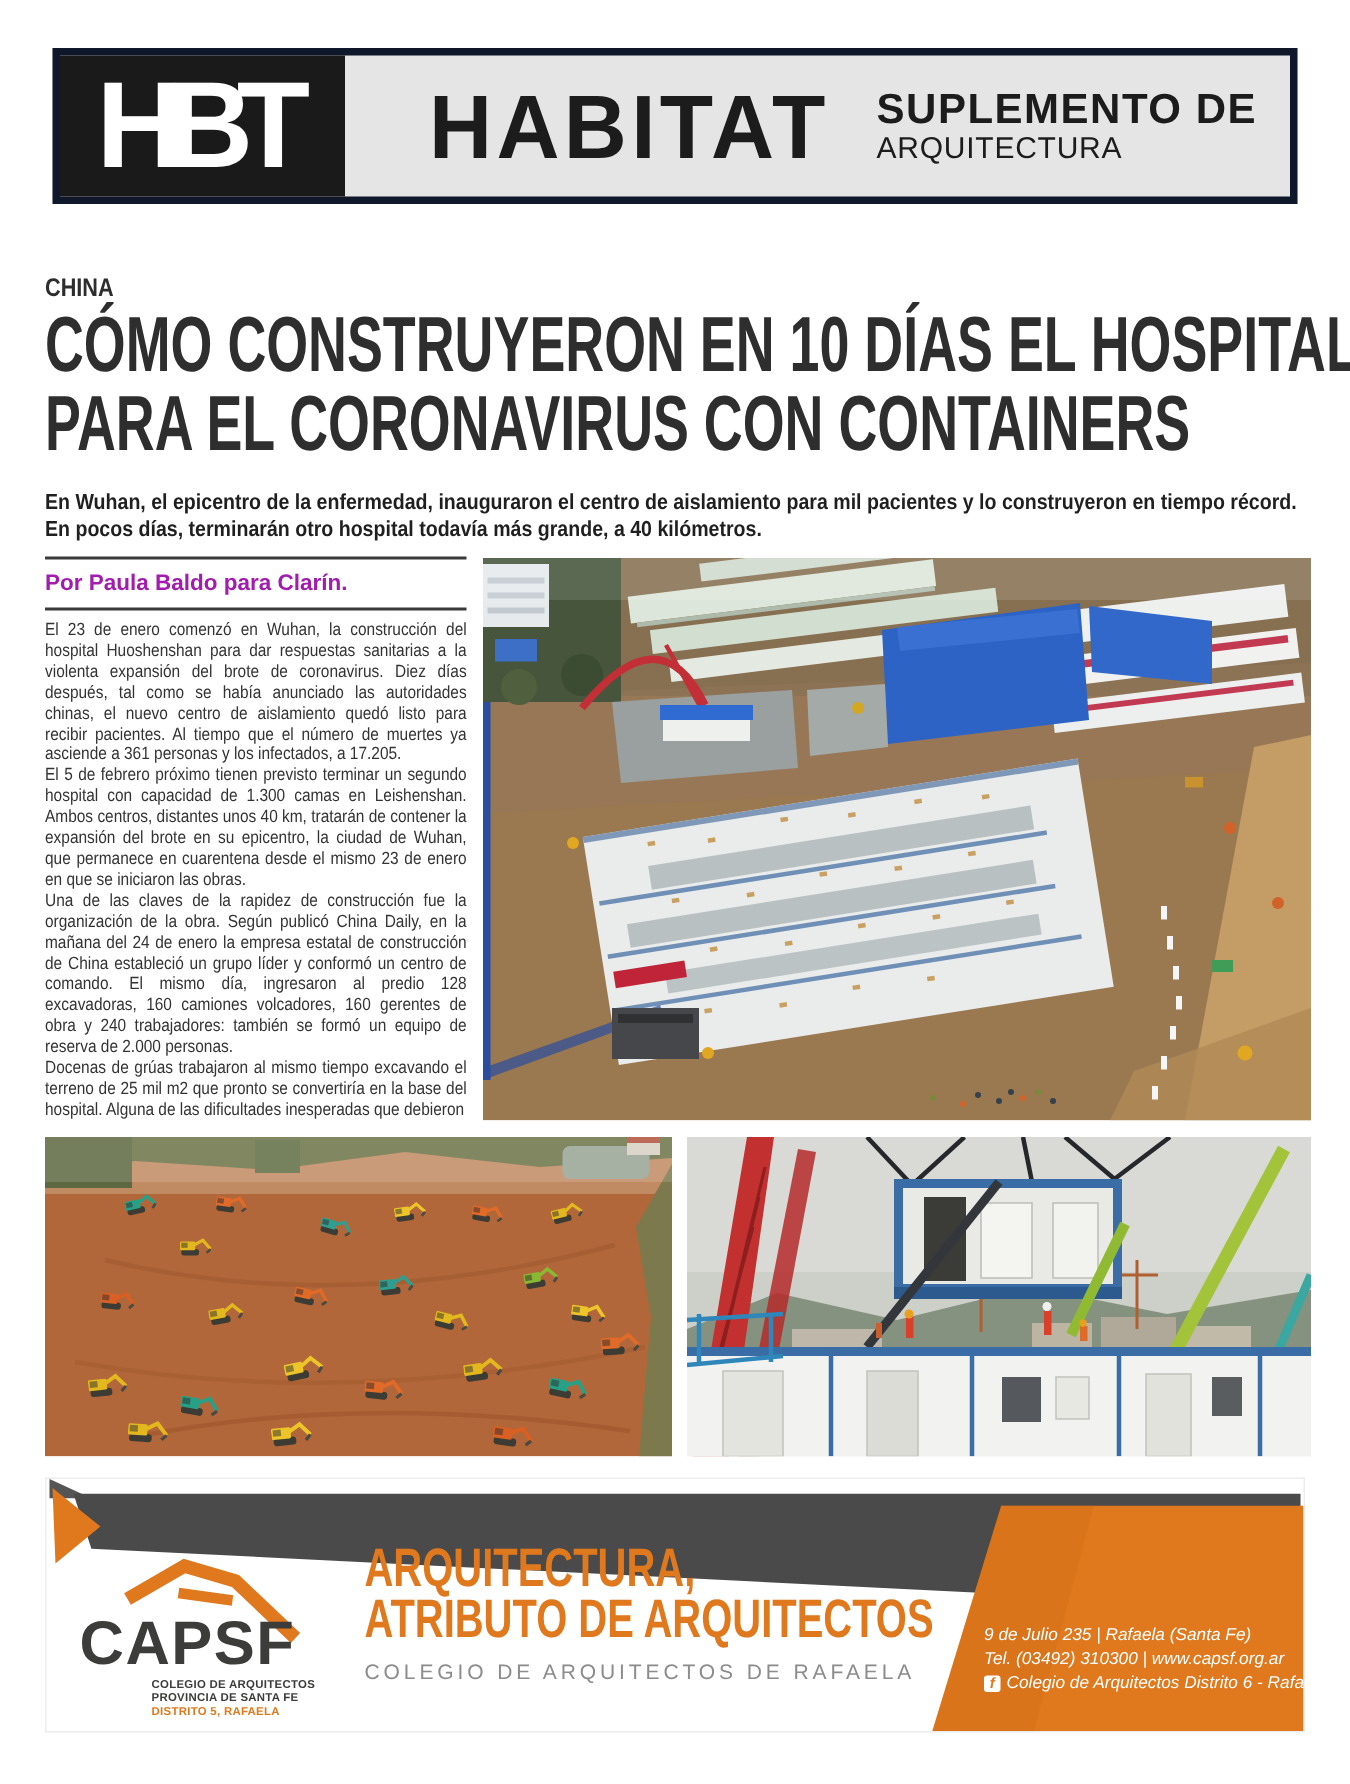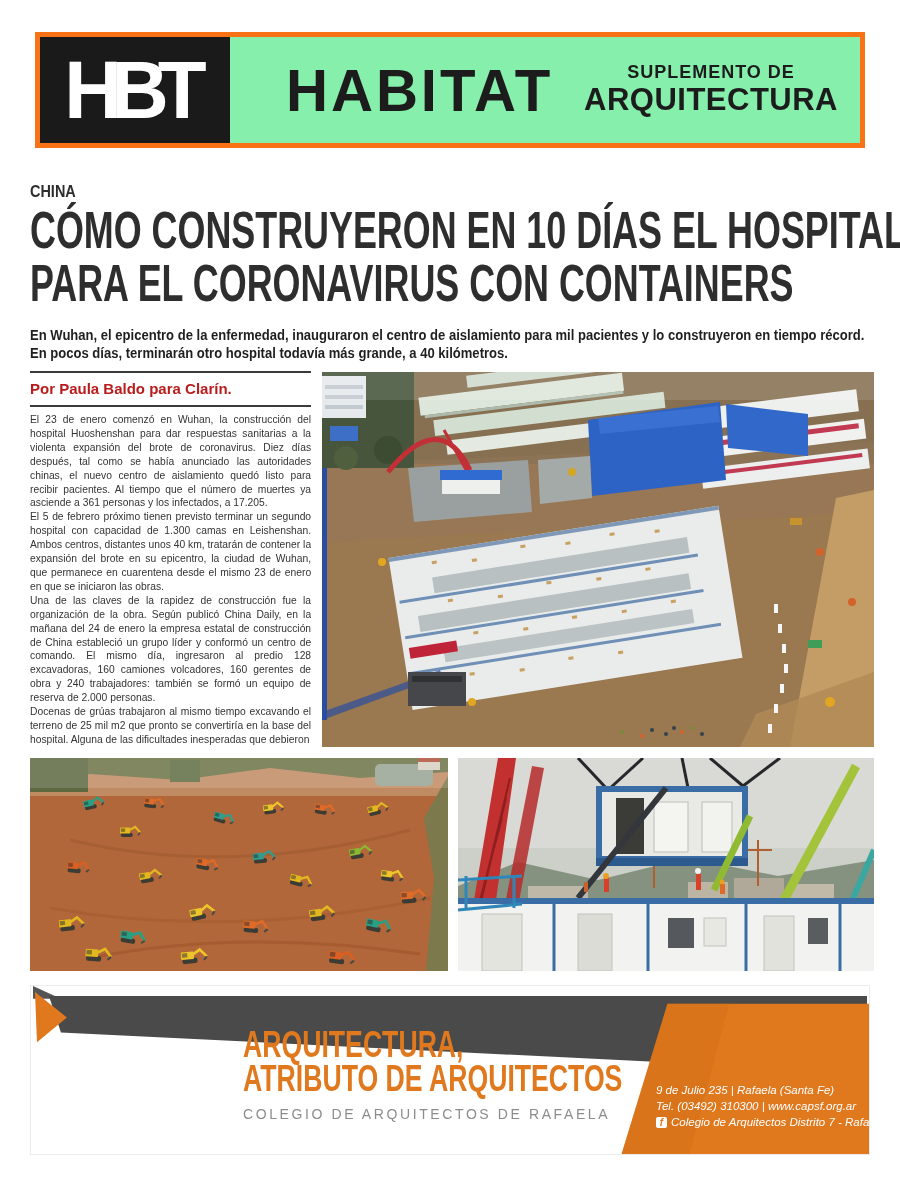--- a/index.html
+++ b/index.html
@@ -3,39 +3,39 @@
 <meta charset="utf-8">
 <style>
   * { margin:0; padding:0; box-sizing:border-box; }
   html,body { background:#fff; }
   .page {
     position:relative; width:900px; height:1189px; background:#fff;
     font-family:"Liberation Sans", sans-serif; overflow:hidden;
   }
   
   .masthead {
-    position:absolute; left:35px; top:32px; width:830px; height:116px;
-    border:5px solid #f97316; display:flex; align-items:stretch; background:#86efac;
+    position:absolute; left:35px; top:32px; width:830px; height:104px;
+    border:5px solid #0f172a; display:flex; align-items:stretch; background:#e5e5e5;
   }
   .hbt-box {
     width:190px; background:#1a1a1a; color:#fff; display:flex;
     align-items:center; justify-content:center; flex:0 0 auto;
   }
   .hbt-box span {
     font-weight:bold; font-size:80px; letter-spacing:-11px;
     transform:scaleY(1.02); padding-right:10px; line-height:1;
   }
   .habitat-title {
     font-weight:bold; font-size:60px; letter-spacing:3px; color:#1c1c1c;
     align-self:center; margin-left:56px; transform:scaleX(0.97); transform-origin:left center;
     white-space:nowrap;
   }
   .supplement { margin-left:auto; margin-right:22px; align-self:center; text-align:left; color:#1c1c1c; }
-  .supplement .s1 { font-weight:bold; font-size:18px; letter-spacing:1px; line-height:1.1;text-align:center; }
-  .supplement .s2 { font-weight:bold; font-size:31px; letter-spacing:0.5px; line-height:1.1; }
+  .supplement .s1 { font-weight:bold; font-size:28px; letter-spacing:1px; line-height:1.1; }
+  .supplement .s2 { font-weight:normal; font-size:20px; letter-spacing:0.5px; line-height:1.1; }
   
   .kicker {
     position:absolute; left:30px; top:182px; font-weight:bold; font-size:17px;
     color:#2d2d2d; transform:scaleX(0.85); transform-origin:left center; letter-spacing:0;
   }
   .headline { position:absolute; left:30px; top:204px; }
   .headline .hl {
     display:block; font-weight:bold; font-size:52px; line-height:53px;
     color:#2e2e2e; transform:scaleX(0.69); transform-origin:left center; white-space:nowrap;
   }
@@ -43,21 +43,21 @@
     position:absolute; left:30px; top:326px; width:935px;
     transform:scaleX(0.9); transform-origin:left top;
     font-weight:bold; font-size:14.5px; line-height:18px; color:#1f1f1f;
   }
   
   .byline-block {
     position:absolute; left:30px; top:371px; width:281px;
     border-top:2px solid #3a3a3a; border-bottom:2px solid #3a3a3a;
     padding:7px 0 8px 0;
   }
-  .byline-block .by { font-weight:bold; font-size:15px; color:#b91c1c; }
+  .byline-block .by { font-weight:bold; font-size:15px; color:#a21caf; }
   .body-col {
     position:absolute; left:30px; top:413px; width:322px; height:340px; overflow:hidden;
     transform:scaleX(0.873); transform-origin:left top;
     font-size:11.8px; line-height:13.9px; color:#333; text-align:justify;
   }
   .body-col p { margin:0; }
   
   .photo { position:absolute; overflow:hidden; }
   .photo svg { display:block; width:100%; height:100%; }
   .photo-main  { left:322px; top:372px; width:552px; height:375px; }
@@ -376,30 +376,42 @@
 
   <footer class="footer">
     <svg class="footer-shapes" viewBox="0 0 840 170" preserveAspectRatio="none">
       <polygon points="2,0 30,13 2,13" fill="#555555"></polygon>
       <polygon points="18,10 838,10 838,21 630,77 30,47" fill="#4a4a4a"></polygon>
       <polygon points="4,6 36,32 6,57" fill="#e0791e"></polygon>
       <polygon points="638,18 840,18 840,170 592,170" fill="#e0791e"></polygon>
       <polygon points="638,18 700,18 660,170 592,170" fill="#d06f18" opacity="0.45"></polygon>
     </svg>
 
+    <div class="capsf-logo">
+      <svg width="150" height="80" viewBox="0 0 150 80">
+        <path d="M6,32 L44,10 L78,20 L118,58" fill="none" stroke="#e0791e" stroke-width="9" stroke-linejoin="miter"></path>
+        <path d="M40,28 L76,33" fill="none" stroke="#e0791e" stroke-width="7"></path>
+      </svg>
+      <div class="capsf-acronym">CAPSF</div>
+      <div class="capsf-sub">
+        <div>COLEGIO DE ARQUITECTOS</div>
+        <div>PROVINCIA DE SANTA FE</div>
+        <div class="dist">DISTRITO 5, RAFAELA</div>
+      </div>
+    </div>
 
     <div class="slogan">
       <span class="sl">ARQUITECTURA,</span>
       <span class="sl">ATRIBUTO DE ARQUITECTOS</span>
       <div class="subtitle">COLEGIO DE ARQUITECTOS DE RAFAELA</div>
     </div>
 
     <div class="contact">
       <div>9 de Julio 235 | Rafaela (Santa Fe)</div>
       <div>Tel. (03492) 310300 | www.capsf.org.ar</div>
       <div class="fb-row">
         <span class="fb-icon">f</span>
-        <span>Colegio de Arquitectos Distrito 7 - Rafaela</span>
+        <span>Colegio de Arquitectos Distrito 6 - Rafaela</span>
       </div>
     </div>
   </footer>
 
 </div>
 
 </body></html>

